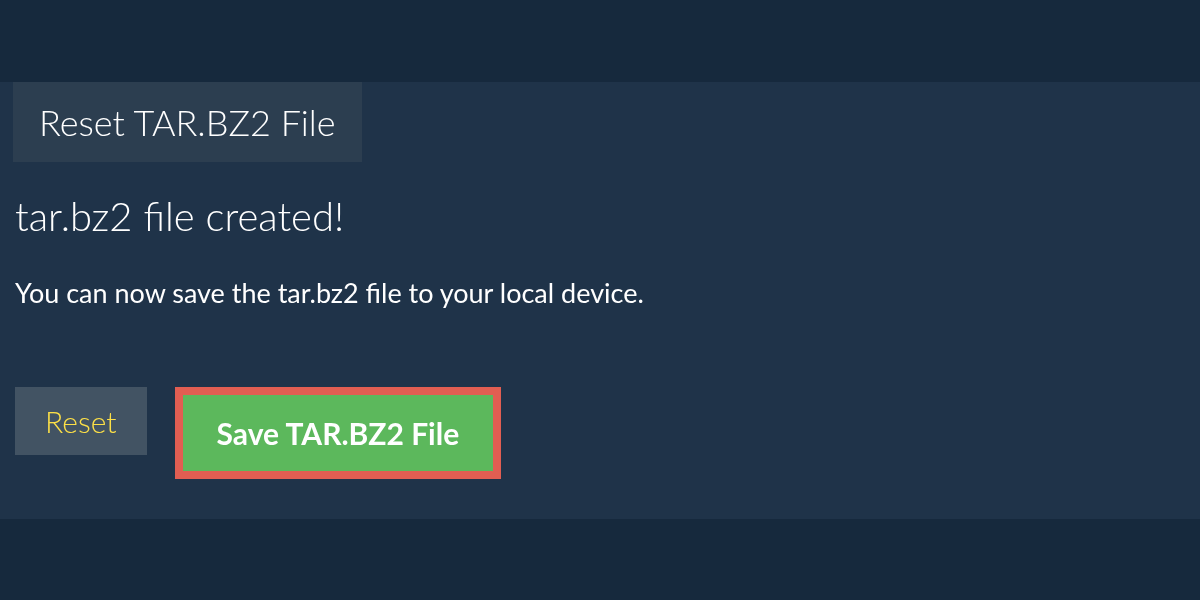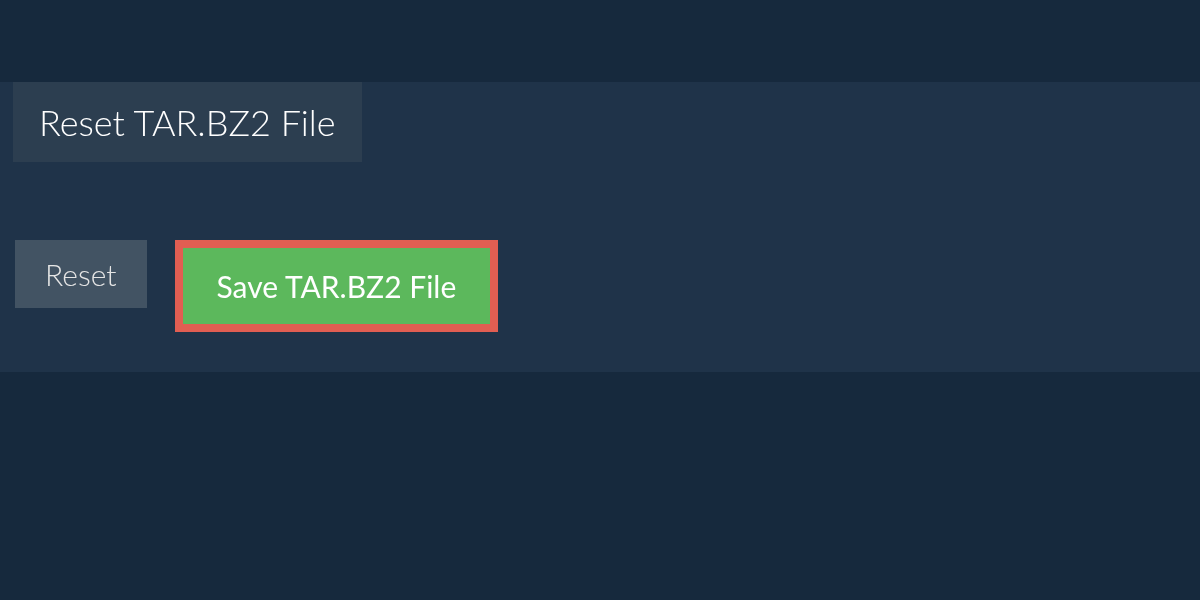--- a/index.html
+++ b/index.html
@@ -47,50 +47,52 @@
     }
     .button-row {
       display: flex;
       align-items: flex-start;
       gap: 28px;
       margin-top: 78px;
       margin-left: 2px;
     }
     .reset-btn {
       background-color: #425363;
-      color: #e5e5e5;
+      color: #fde047;
       border: none;
       font-size: 30px;
       font-weight: 300;
       padding: 16px 30px;
       cursor: pointer;
       font-family: inherit;
     }
     .save-btn {
       background-color: #5cb85c;
       color: #ffffff;
       border: 8px solid #e15e52;
       font-size: 30px;
-      font-weight: 400;
+      font-weight: 700;
       padding: 20px 34px;
       cursor: pointer;
       font-family: inherit;
     }
   </style>
 </head>
 <body>
 
 <div class="top-spacer"></div>
 
 <div class="panel">
   <div class="tab">
     <span>Reset TAR.BZ2 File</span>
   </div>
 
+  <h1 class="heading">tar.bz2 file created!</h1>
 
+  <p class="subtext">You can now save the tar.bz2 file to your local device.</p>
 
   <div class="button-row">
     <button class="reset-btn">
       <span>Reset</span>
     </button>
     <button class="save-btn">
       <span>Save TAR.BZ2 File</span>
     </button>
   </div>
 </div>

